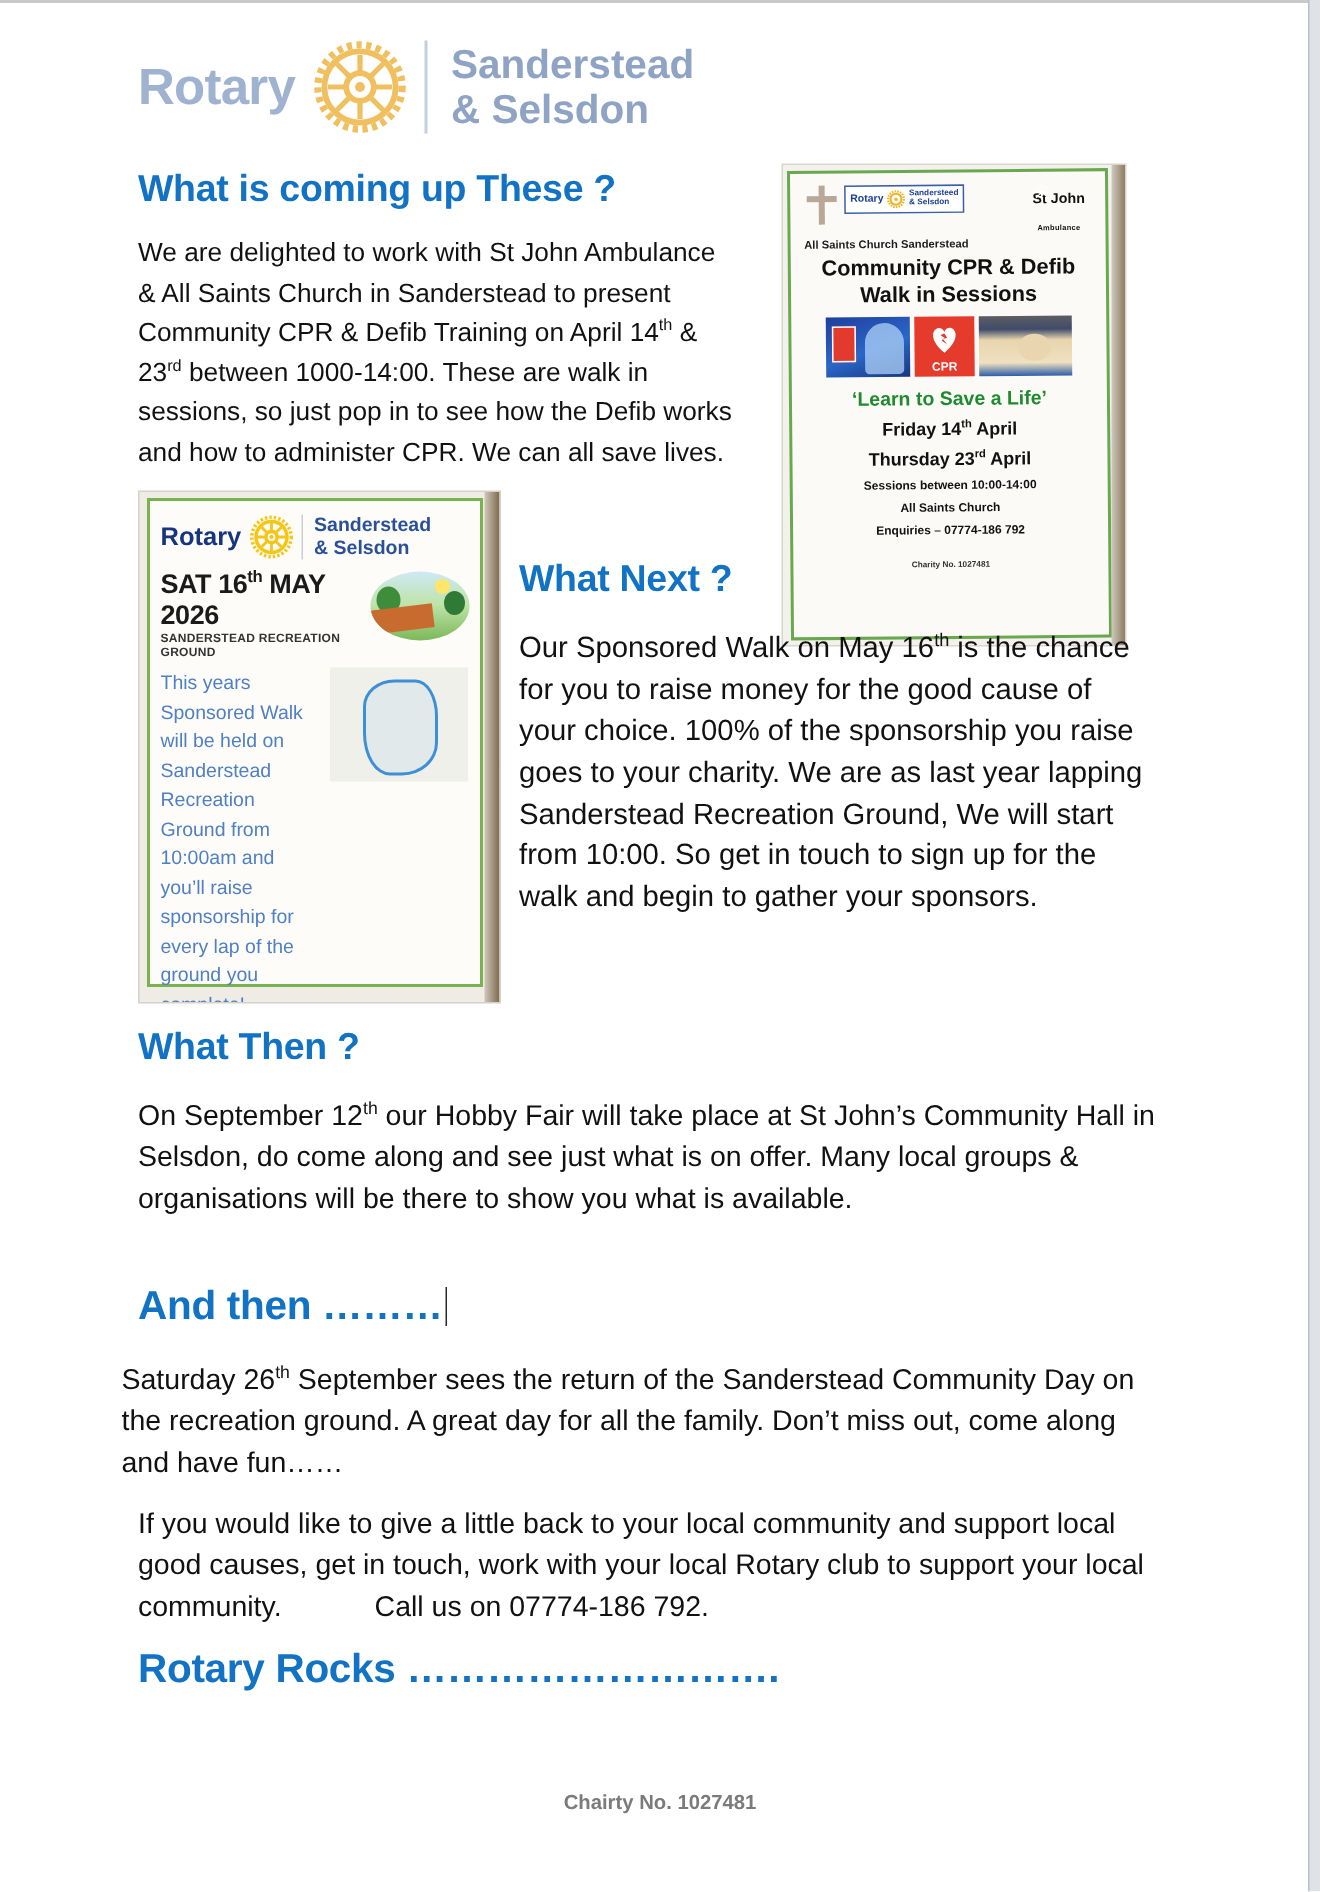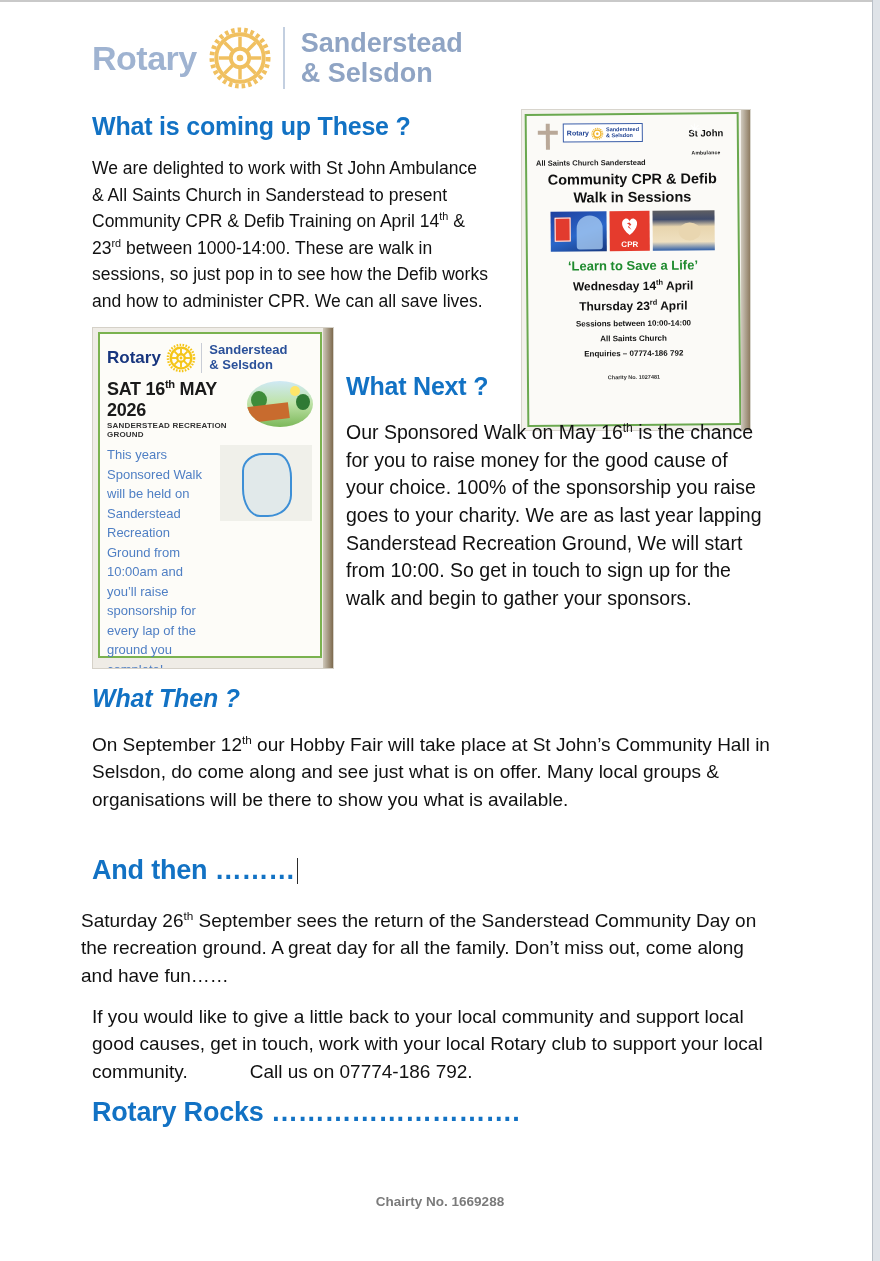--- a/index.html
+++ b/index.html
@@ -79,21 +79,21 @@
     font-size: 17.5px;
     line-height: 1.52;
     color: #111111;
   }
   sup { font-size: 0.62em; vertical-align: super; line-height: 0; }
 
   #h-next     { left: 92px;  top: 110px; }
   #p-next     { left: 92px;  top: 153px; width: 400px; }
   #h-whatnext { left: 346px; top: 370px; }
   #p-whatnext { left: 346px; top: 417px; width: 424px; font-size: 19.5px; line-height: 1.42; }
-  #h-then     { left: 92px;  top: 682px; font-style: italic; }
+  #h-then     { left: 92px;  top: 682px; }
   #p-then     { left: 92px;  top: 729px; width: 688px; font-size: 19px; line-height: 1.44; }
   #h-andthen  { left: 92px;  top: 853px; font-size: 27px; }
   #p-andthen  { left: 81px;  top: 905px; width: 690px; font-size: 19px; line-height: 1.44; }
   #p-closing  { left: 92px;  top: 1001px; width: 690px; font-size: 19px; line-height: 1.44; }
   #h-rocks    { left: 92px;  top: 1095px; font-size: 27px; }
 
   .caret {
     display: inline-block;
     width: 1px; height: 26px;
     background: #2b2b2b;
@@ -359,21 +359,21 @@
             <svg class="heart" viewBox="0 0 24 22" aria-hidden="true">
               <path d="M12 21 C2 13 2 5 7 3 C10 2 12 5 12 6 C12 5 14 2 17 3 C22 5 22 13 12 21 Z" fill="#ffffff"></path>
               <path d="M12 7 l2 3 -3 1 3 4 -4 -3 2 -2 -3 -2 z" fill="#e53b2d"></path>
             </svg>
             <span class="cprtxt">CPR</span>
           </div>
           <div class="img-mani"></div>
         </div>
         <div class="cpr-learn">‘Learn to Save a Life’</div>
         <div class="cpr-day">
-          <span>Wednesday 14</span><sup>th</sup><span> April</span>
+          <span>Friday 14</span><sup>th</sup><span> April</span>
         </div>
         <div class="cpr-day">
           <span>Thursday 23</span><sup>rd</sup><span> April</span>
         </div>
         <div class="cpr-small">Sessions between 10:00-14:00</div>
         <div class="cpr-small">All Saints Church</div>
         <div class="cpr-small">Enquiries – 07774-186 792</div>
         <div class="cpr-charity">Charity No. 1027481</div>
       </div>
     </div>
@@ -465,17 +465,17 @@
   <p class="body" id="p-andthen">
     <span>Saturday 26</span><sup>th</sup><span> September sees the return of the Sanderstead Community Day on the recreation ground. A great day for all the family. Don’t miss out, come along and have fun……</span>
   </p>
 
   <p class="body" id="p-closing">
     <span>If you would like to give a little back to your local community and support local good causes, get in touch, work with your local Rotary club to support your local community.</span><span class="gap-spaces"></span><span>Call us on 07774-186 792.</span>
   </p>
 
   <h2 class="sec" id="h-rocks">Rotary Rocks ……………………….</h2>
 
-  <div class="footer-charity">Chairty No. 1669288</div>
+  <div class="footer-charity">Chairty No. 1027481</div>
 
 </div>
 
 <div class="scroll-edge"></div>
 
 </body></html>

